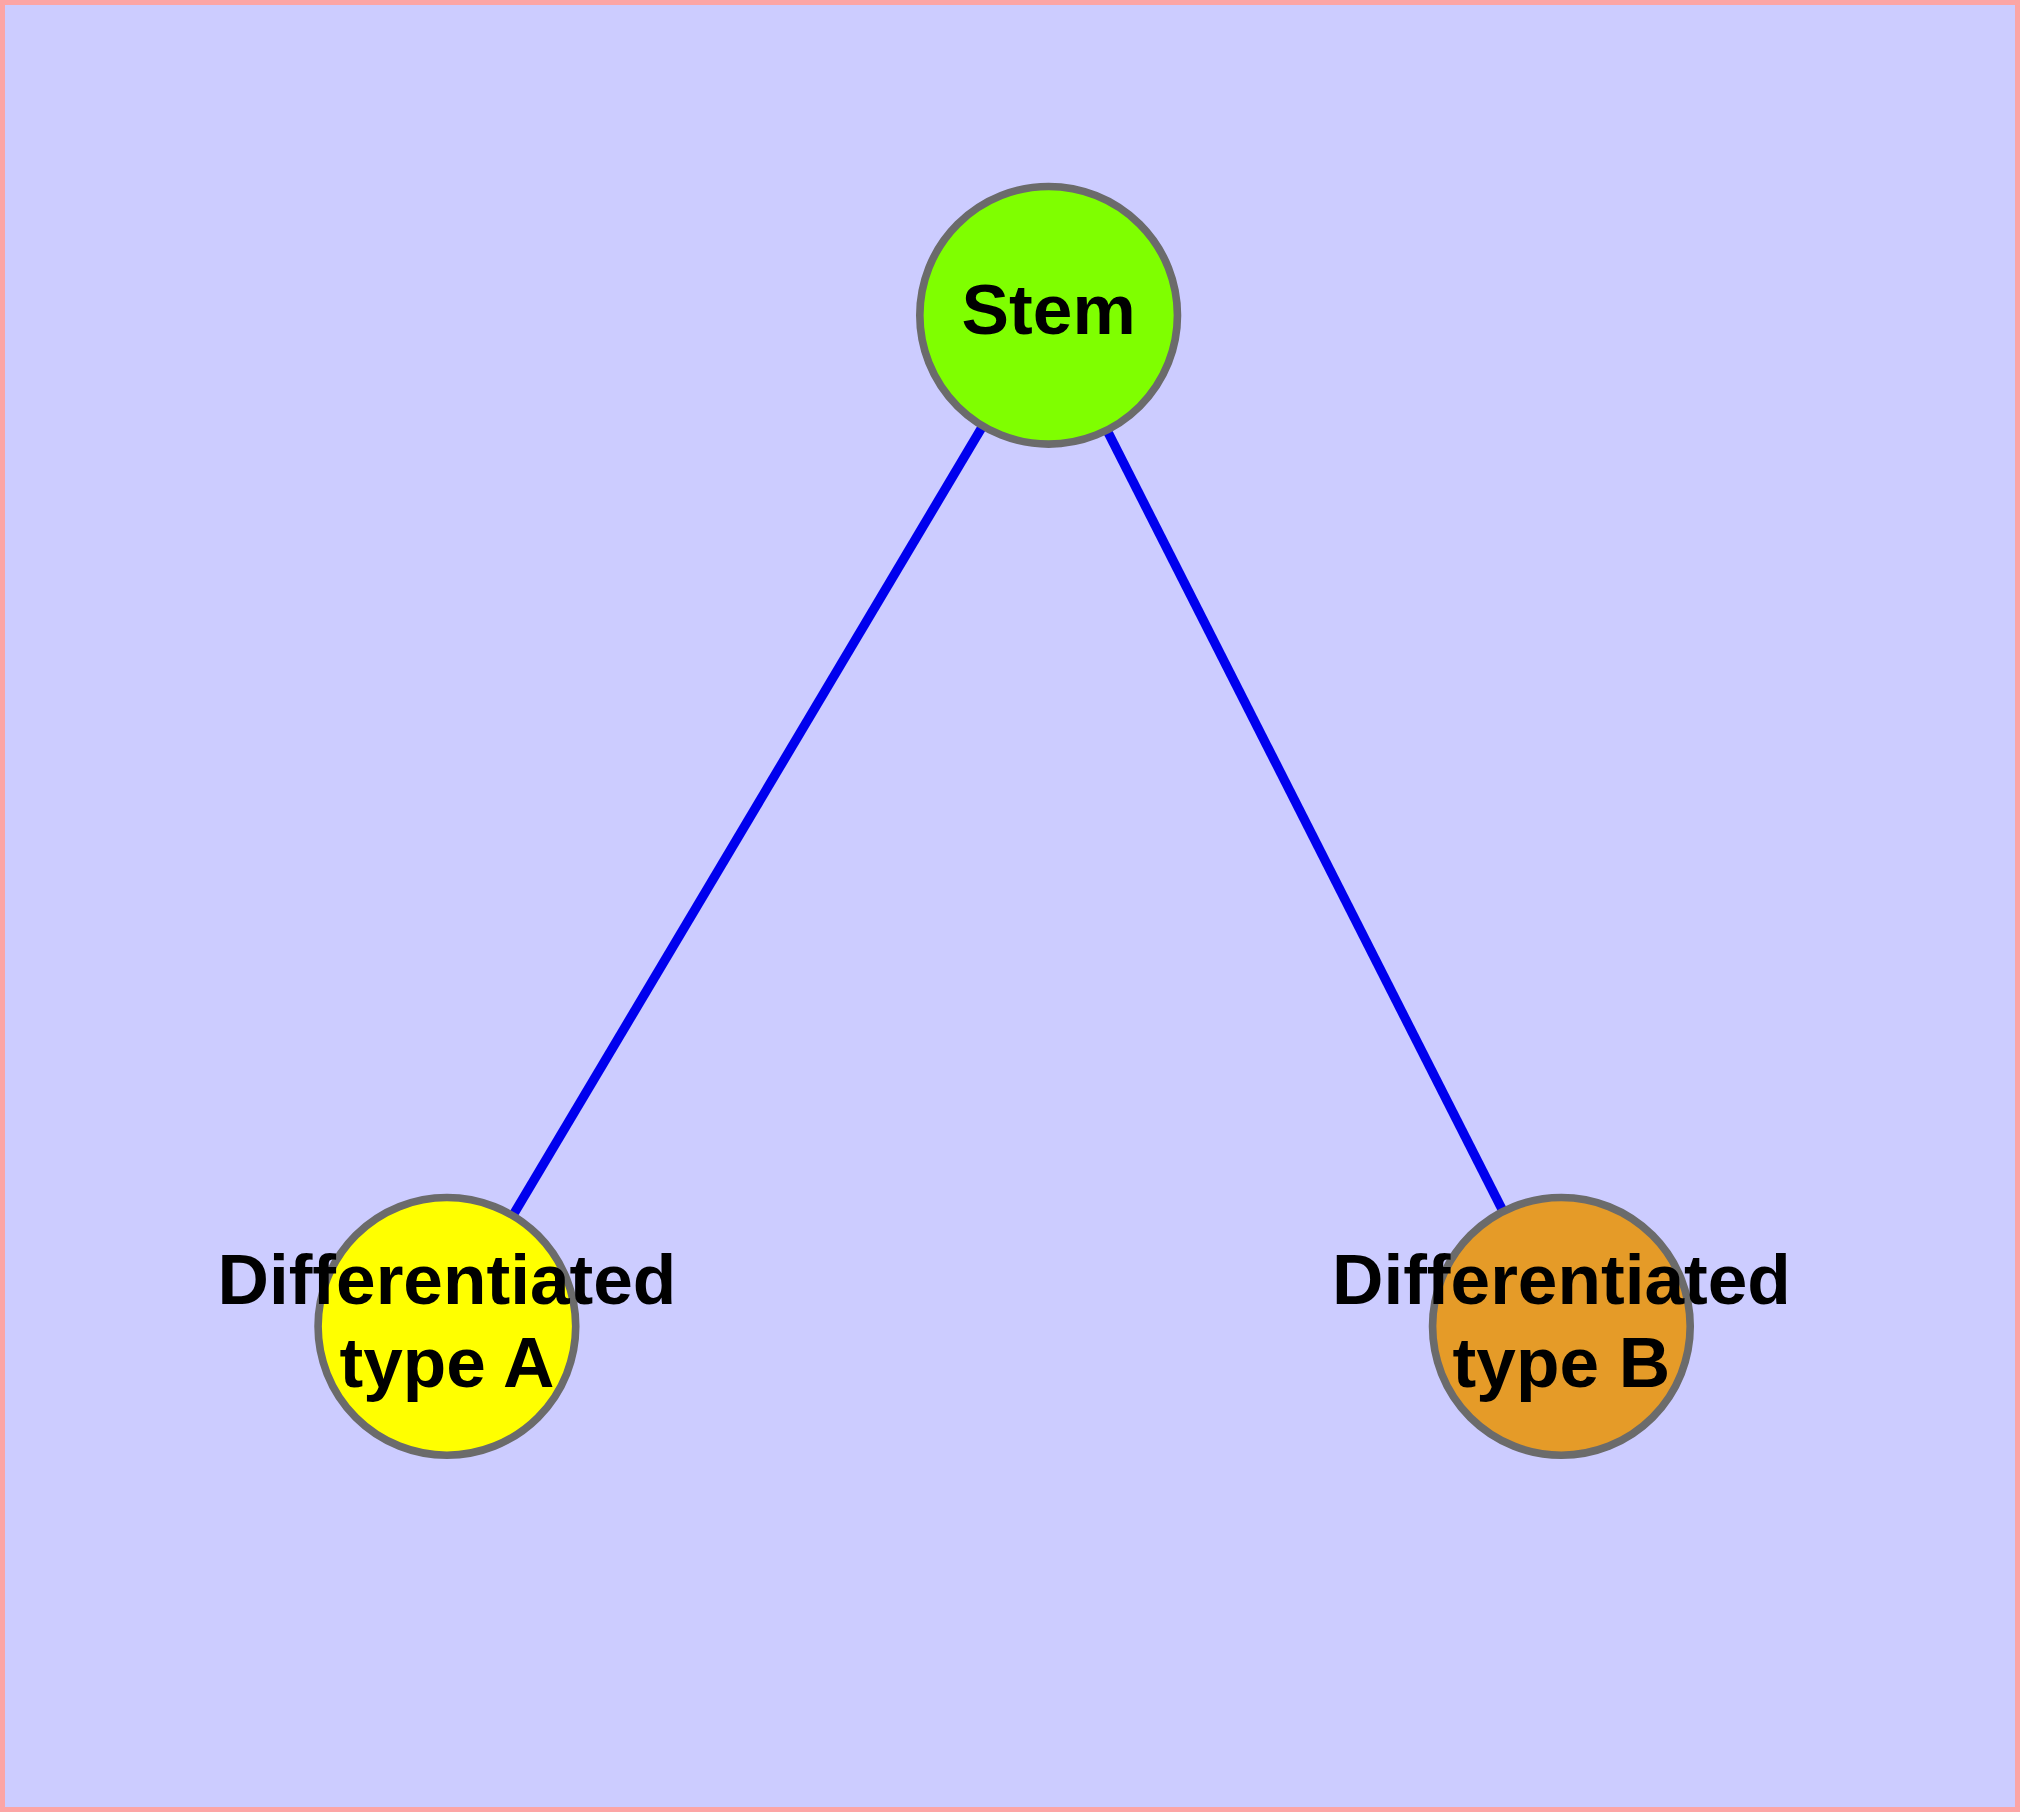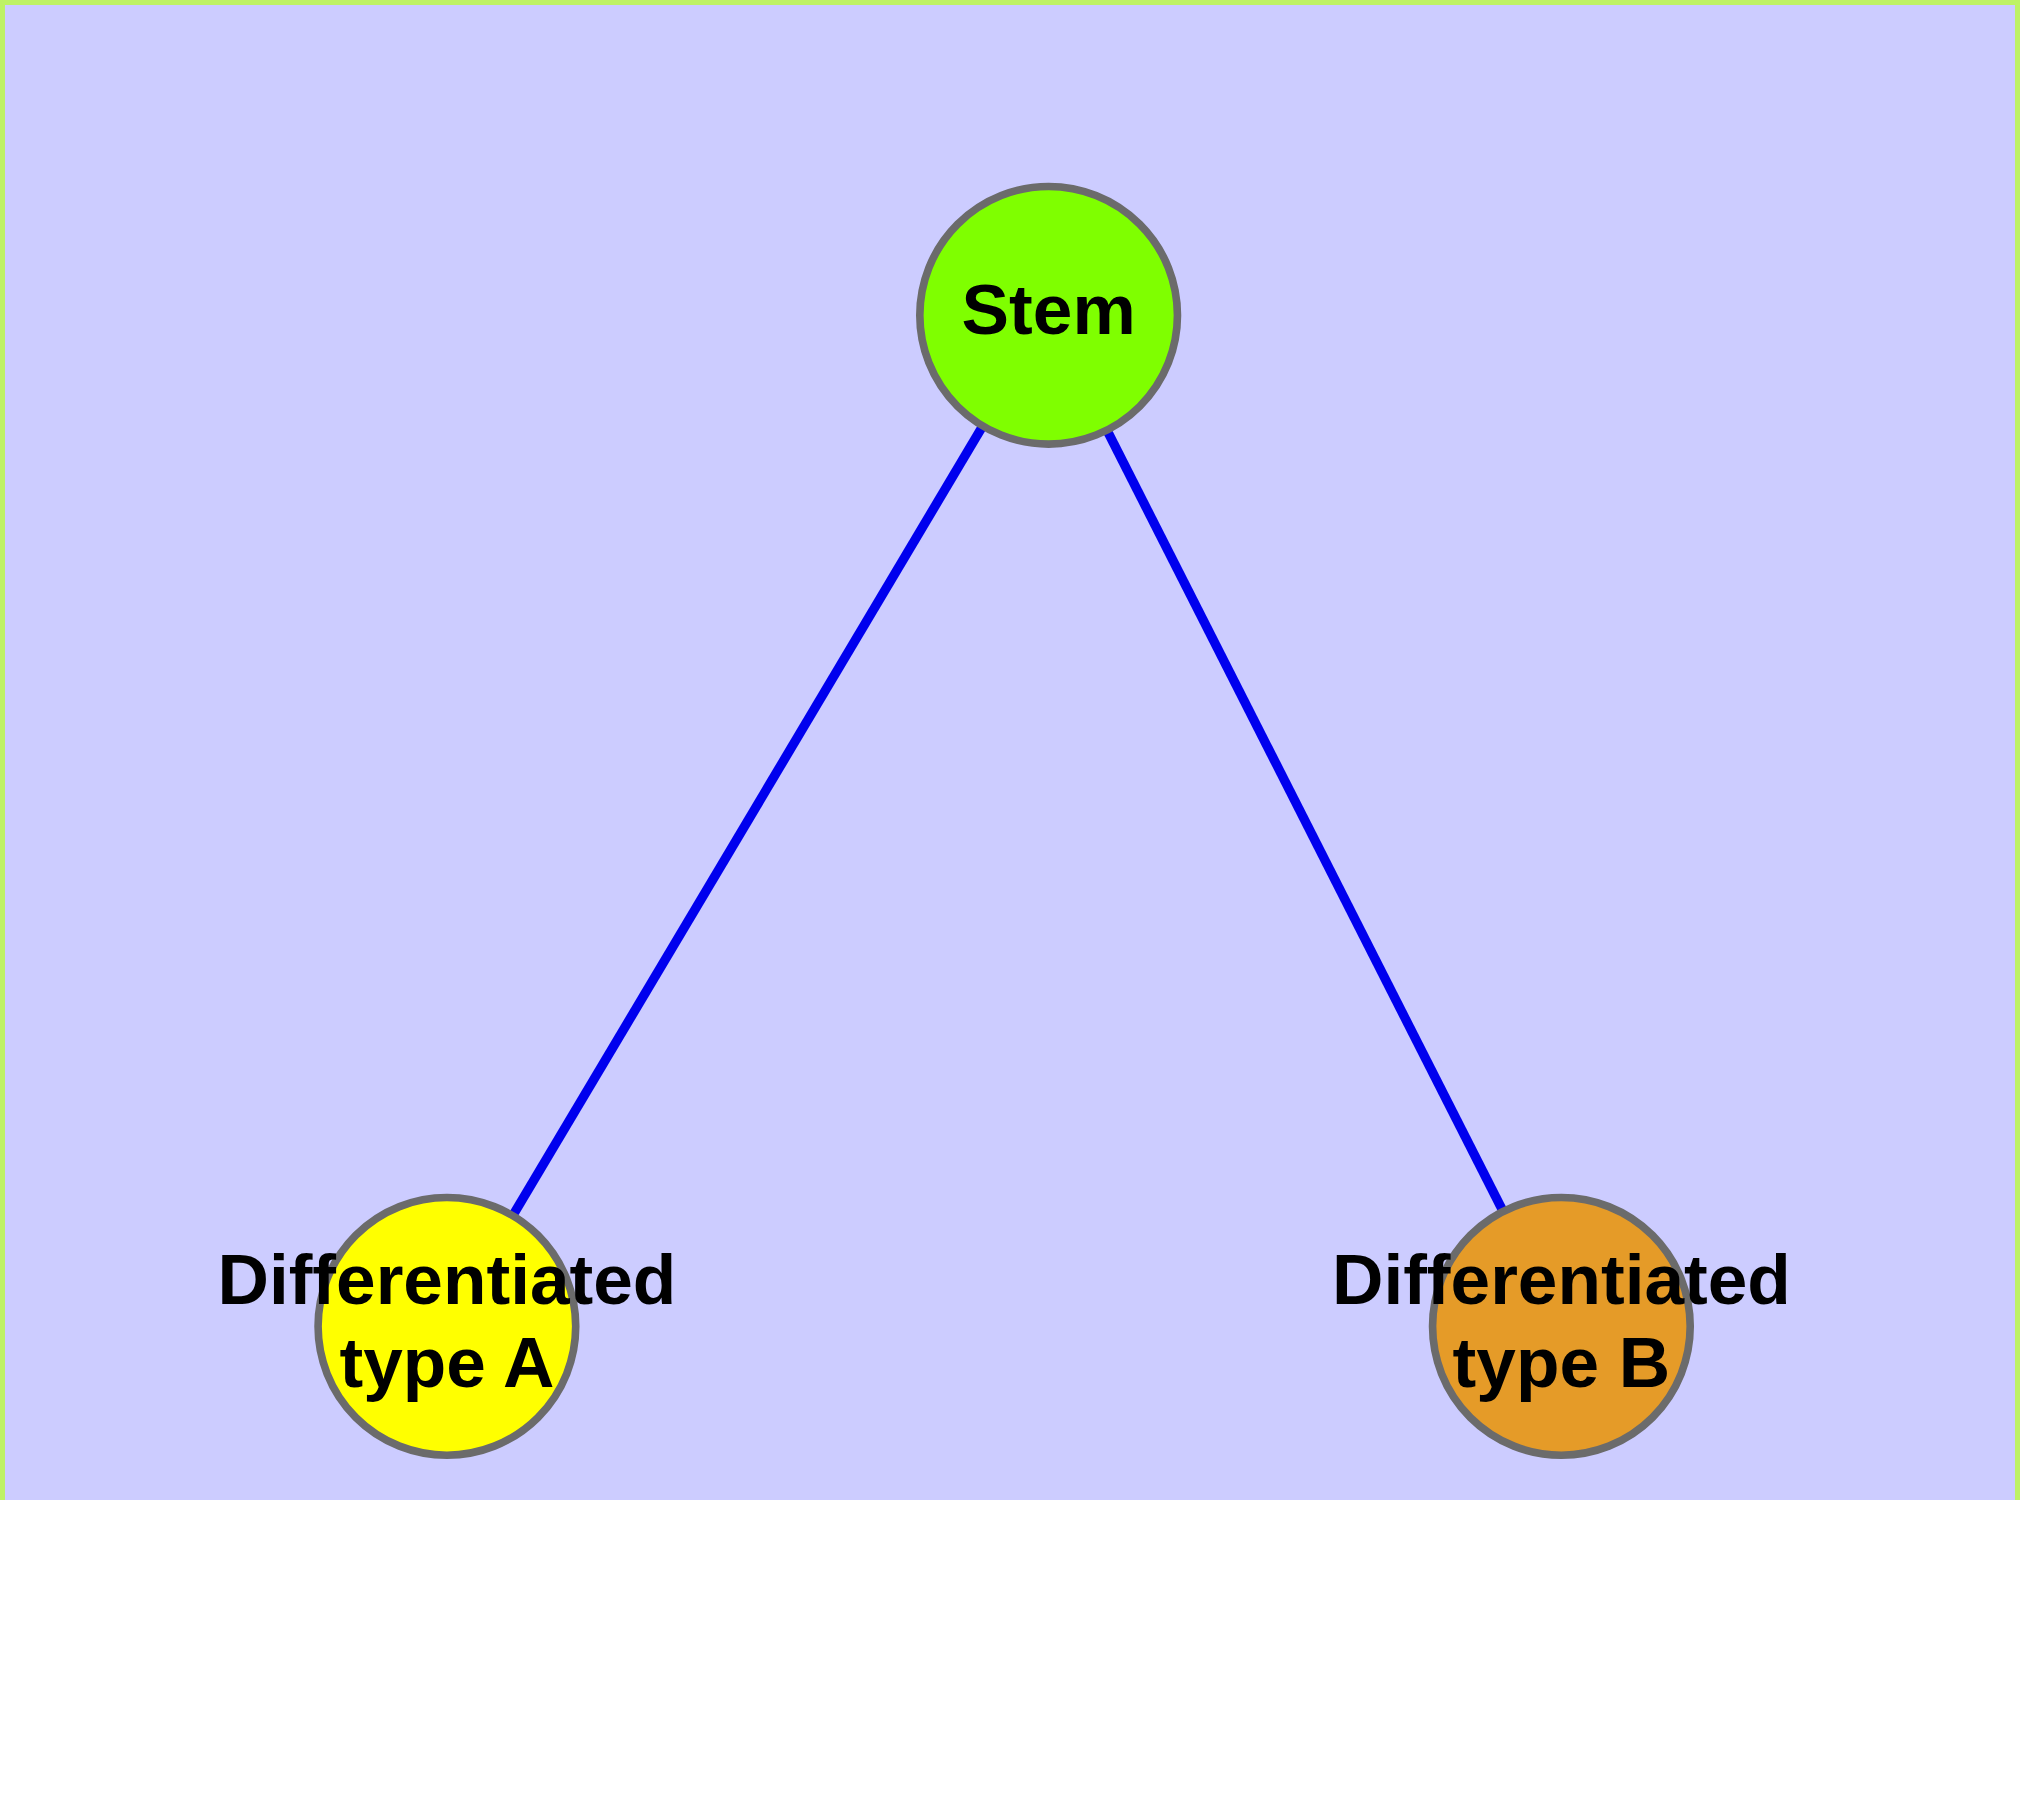--- a/index.html
+++ b/index.html
@@ -37,21 +37,21 @@
     font-weight: bold;
     fill: #000000;
     dominant-baseline: middle;
     text-anchor: middle;
     paint-order: normal;
   }
 </style>
 </head>
 <body>
 
-<div id="stage" style="width: 2021px; height: 1500px; background: #bef264;">
+<div id="stage" style="width: 2021px; height: 1812px; background: #fca5a5;">
   <div id="canvas" style="left: 5.1px; top: 5.1px; width: 2010px; height: 1802px; background: rgb(204, 204, 255);"></div>
 
   <svg id="graph-svg" viewBox="0 0 2384 2138">
     <g id="edges-layer">
         <line x1="1157.7298161457602" y1="505.19623850437756" x2="606.2701838542398" y2="1431.8037614956224" stroke="#0000ee" stroke-width="11" stroke-linecap="butt"></line>
         <line x1="1307.104944077324" y1="510.23999716404535" x2="1771.895055922676" y2="1426.7600028359545" stroke="#0000ee" stroke-width="11" stroke-linecap="butt"></line>
       </g>
     <g id="nodes-layer">
         <g>
           <circle cx="1237" cy="372" r="152" fill="#7fff00" stroke="#6b6b6b" stroke-width="9"></circle>

